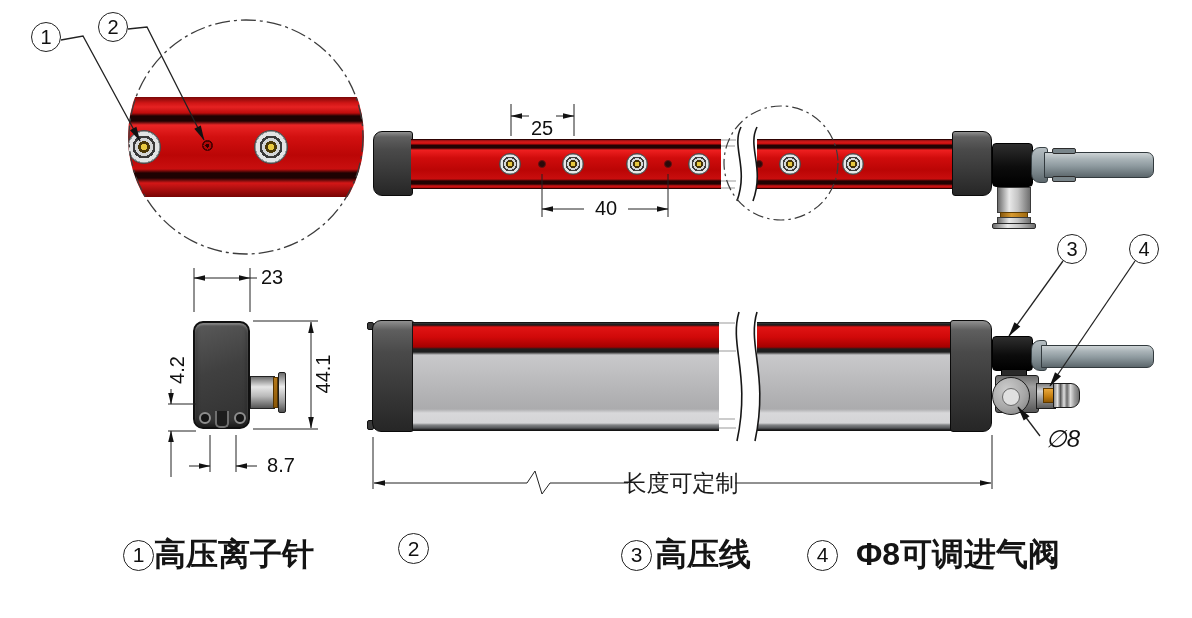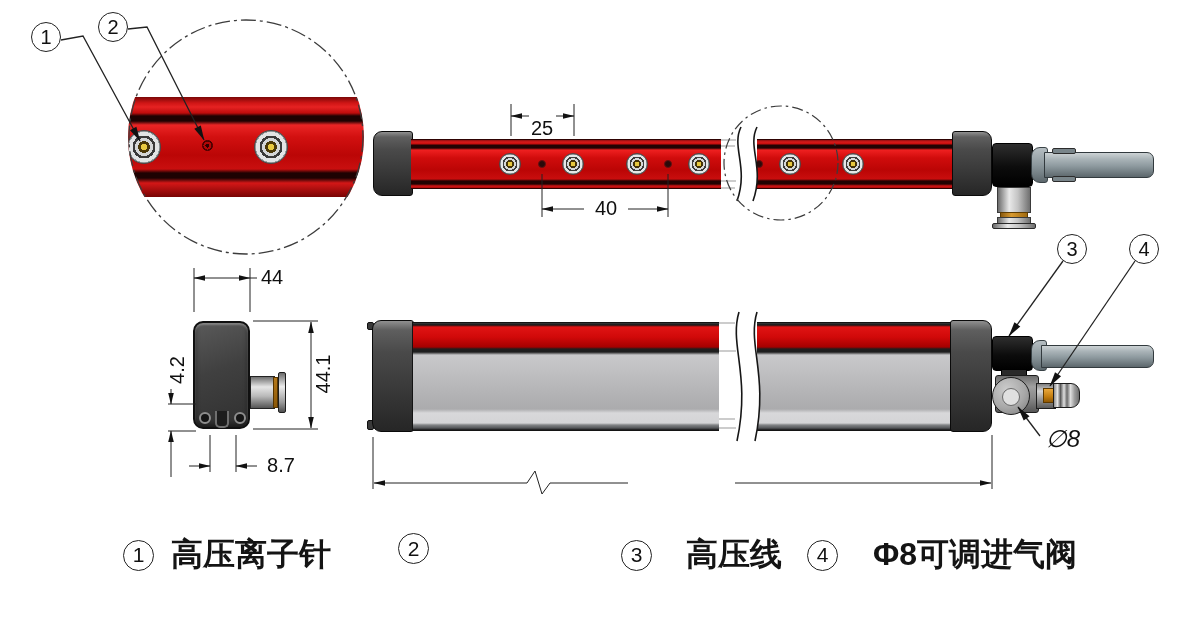--- a/index.html
+++ b/index.html
@@ -218,35 +218,36 @@
     </g>
   </svg>
 
   <div class="callout" style="left:31px;top:22px;">1</div>
   <div class="callout" style="left:98px;top:12px;">2</div>
   <div class="callout" style="left:1057px;top:234px;">3</div>
   <div class="callout" style="left:1129px;top:234px;">4</div>
 
   <div class="dim-label" style="left:542px;top:128px;">25</div>
   <div class="dim-label" style="left:606px;top:208px;">40</div>
-  <div class="dim-label" style="left:272px;top:277px;">44</div>
+  <div class="dim-label" style="left:272px;top:277px;">23</div>
   <div class="dim-label rot" style="left:323px;top:374px;">44.1</div>
   <div class="dim-label rot" style="left:177px;top:370px;">4.2</div>
   <div class="dim-label" style="left:281px;top:465px;">8.7</div>
   <div class="dim-label dia" style="left:1063px;top:439px;">∅8</div>
+  <div class="dim-label len-note" style="left:681px;top:483px;">长度可定制</div>
 
   <div class="legend-item" style="left:123px;top:533px;">
     <div class="legend-num">1</div>
-    <div class="legend-label" style="margin-left:17px;">高压离子针</div>
+    <div class="legend-label" style="">高压离子针</div>
   </div>
   <div class="legend-item" style="left:398px;top:533px;">
     <div class="legend-num">2</div>
   </div>
   <div class="legend-item" style="left:621px;top:533px;">
     <div class="legend-num">3</div>
-    <div class="legend-label" style="margin-left:34px;">高压线</div>
+    <div class="legend-label" style="margin-left:3px;">高压线</div>
   </div>
   <div class="legend-item" style="left:807px;top:533px;">
     <div class="legend-num">4</div>
-    <div class="legend-label" style="margin-left:35px;">Φ8可调进气阀</div>
+    <div class="legend-label" style="margin-left:18px;">Φ8可调进气阀</div>
   </div>
 
 </div>
 
 </body></html>

